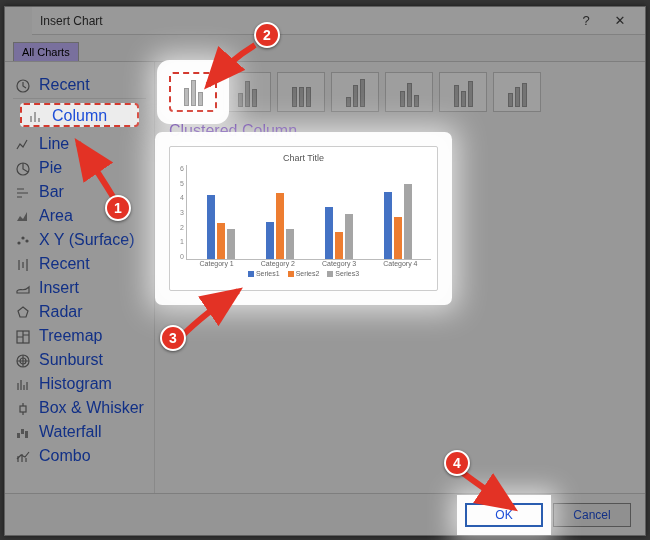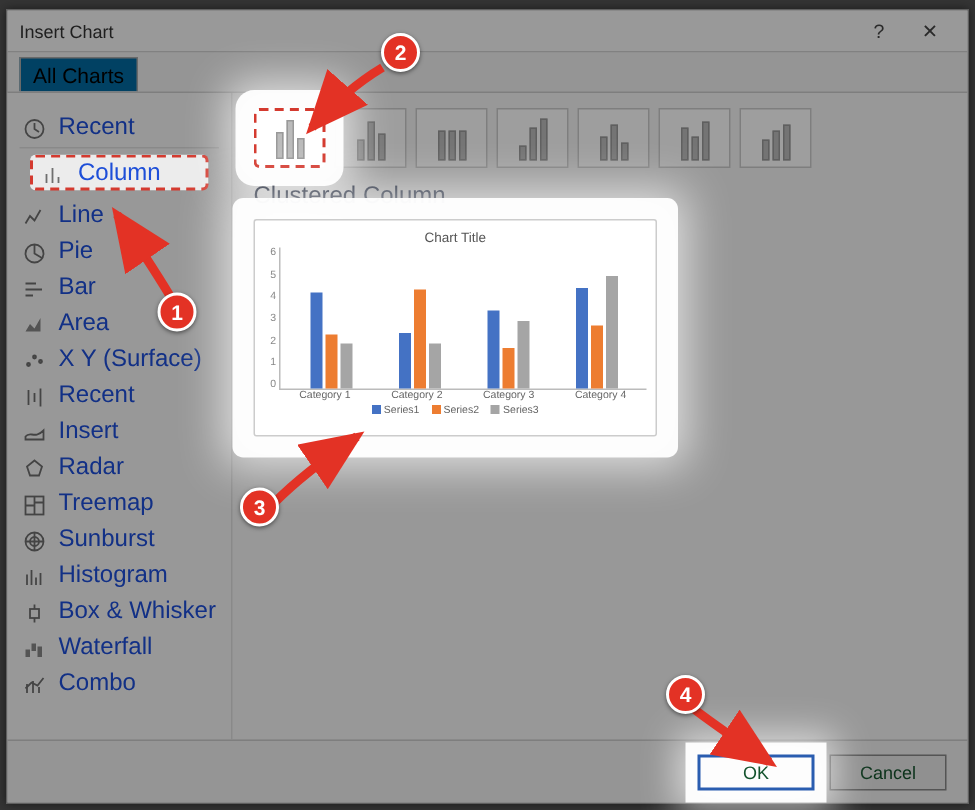--- a/index.html
+++ b/index.html
@@ -1,54 +1,54 @@
 <!DOCTYPE html>
 <html><head>
 <meta charset="utf-8">
 <style>
   * { box-sizing: border-box; margin: 0; padding: 0; font-family: "Segoe UI", Arial, sans-serif; }
   body { background: #555; width: 650px; height: 540px; overflow: hidden; position: relative; }
   .overlay { position:absolute; inset:0; background:rgba(0,0,0,0.38); pointer-events:none; z-index:50; }
   .dialog { position:absolute; left:4px; top:6px; width:642px; height:530px; background:#f0f0f0; border:1px solid #999; box-shadow:0 0 6px rgba(0,0,0,.5); display:flex; flex-direction:column; }
-  .titlebar { height:28px; display:flex; align-items:center; padding:0 8px; background:#f7f7f7; border-bottom:1px solid #d0d0d0; }
+  .titlebar { height:28px; display:flex; align-items:center; padding:0 8px; background:#f7f7f7; border-bottom:1px solid #d0d0d0;margin-left:27px; }
   .titlebar .title { font-size:12px; color:#333; flex:1; }
   .winbtn { width:34px; height:28px; display:flex; align-items:center; justify-content:center; color:#444; font-size:13px; }
   .tabs-row { height:26px; display:flex; align-items:flex-end; padding:4px 8px 0 8px; background:#f0f0f0; }
-  .tab { font-size:14px; padding:3px 8px; border:1px solid #aaa; background:#0369a1; border-bottom:none; }
+  .tab { font-size:11px; padding:3px 8px; border:1px solid #aaa; background:#c4b5fd; border-bottom:none; }
   .main { flex:1; display:flex; border-top:1px solid #ccc; background:#f6f6f6; }
   .sidebar { width:150px; border-right:1px solid #ddd; padding:8px 0; background:#f6f6f6; }
   .sidebar-item { height:24px; display:flex; align-items:flex-end; gap:8px; padding:0 10px; font-size:16px; color:#1d4ed8; cursor:pointer; position:relative; }
   .sidebar-item.selected { background:#ececec; border:2px dashed #d43a2f; border-radius:4px; margin:2px 15px; padding:0 6px; z-index:60; }
   .sidebar-separator { height:1px; background:#ddd; margin:4px 8px; }
   .ico { width:16px; height:16px; display:flex; align-items:center; justify-content:center; }
   .ico svg { width:16px; height:16px; stroke:#6f6f6f; fill:none; stroke-width:1.2; }
   .content { flex:1; padding:10px 14px; display:flex; flex-direction:column; }
   .subtype-row { display:flex; gap:6px; margin-bottom:10px; }
   .subtype { width:48px; height:40px; border:1px solid #ccc; background:#fff; display:flex; align-items:flex-end; justify-content:center; gap:2px; padding:4px; }
   .subtype .b { width:5px; background:#bbb; border:1px solid #999; }
   .subtype.selected-glow { border:2px dashed #d43a2f; border-radius:4px; position:relative; z-index:60; box-shadow:0 0 0 12px rgba(255,255,255,0.95), 0 0 28px 18px rgba(255,255,255,0.7); }
-  .preview-title { font-size:16px; color:#0f172a; margin-bottom:6px; position:relative; z-index:60; }
+  .preview-title { font-size:16px; color:#4c1d95; margin-bottom:6px; position:relative; z-index:60; }
   .preview { width:269px; height:145px; background:#fff; border:1px solid #ccc; padding:6px; position:relative; z-index:60; box-shadow:0 0 0 14px rgba(255,255,255,0.95), 0 0 30px 20px rgba(255,255,255,0.7); border-radius:2px; }
   .chart-title { text-align:center; font-size:9px; color:#555; margin-bottom:2px; }
   .chart-area { display:flex; height:95px; }
   .yaxis { width:10px; display:flex; flex-direction:column; justify-content:space-between; font-size:7px; color:#888; text-align:right; padding-right:2px; }
   .plot { flex:1; display:flex; align-items:flex-end; justify-content:space-around; border-left:1px solid #bbb; border-bottom:1px solid #bbb; padding:0 4px; position:relative; }
   .grp { display:flex; align-items:flex-end; gap:2px; width:22%; justify-content:center; }
   .bar { width:8px; }
   .s1 { background:#4472c4; }
   .s2 { background:#ed7d31; }
   .s3 { background:#a5a5a5; }
   .xaxis { display:flex; justify-content:space-around; font-size:7px; color:#666; padding-left:10px; }
   .legend { display:flex; justify-content:center; gap:8px; font-size:7px; color:#666; margin-top:3px; }
   .legend span::before { content:''; display:inline-block; width:6px; height:6px; margin-right:2px; vertical-align:middle; }
   .legend .l1::before { background:#4472c4; }
   .legend .l2::before { background:#ed7d31; }
   .legend .l3::before { background:#a5a5a5; }
   .footer { height:42px; border-top:1px solid #ccc; display:flex; align-items:center; justify-content:flex-end; gap:10px; padding:0 14px; background:#f0f0f0; }
-  .btn { min-width:78px; height:24px; border:1px solid #888; background:#e9e9e9; font-size:12px; display:flex; align-items:center; justify-content:center; color:#14532d; }
+  .btn { min-width:78px; height:24px; border:1px solid #888; background:#e9e9e9; font-size:12px; display:flex; align-items:center; justify-content:center; color:#1d4ed8; }
   .btn.primary { border:2px solid #2a5db0; background:#fdfdfd; position:relative; z-index:60; box-shadow:0 0 0 8px rgba(255,255,255,0.95), 0 0 24px 14px rgba(255,255,255,0.65); }
   
   .callout { position:absolute; z-index:70; width:26px; height:26px; border-radius:50%; background:#e33225; border:2px solid #fff; color:#fff; font-weight:bold; font-size:14px; display:flex; align-items:center; justify-content:center; box-shadow:0 1px 3px rgba(0,0,0,.5); }
   .arrow { position:absolute; z-index:69; pointer-events:none; }
 </style>
 </head>
 <body>
 
 <div class="dialog">
   <div class="titlebar">

